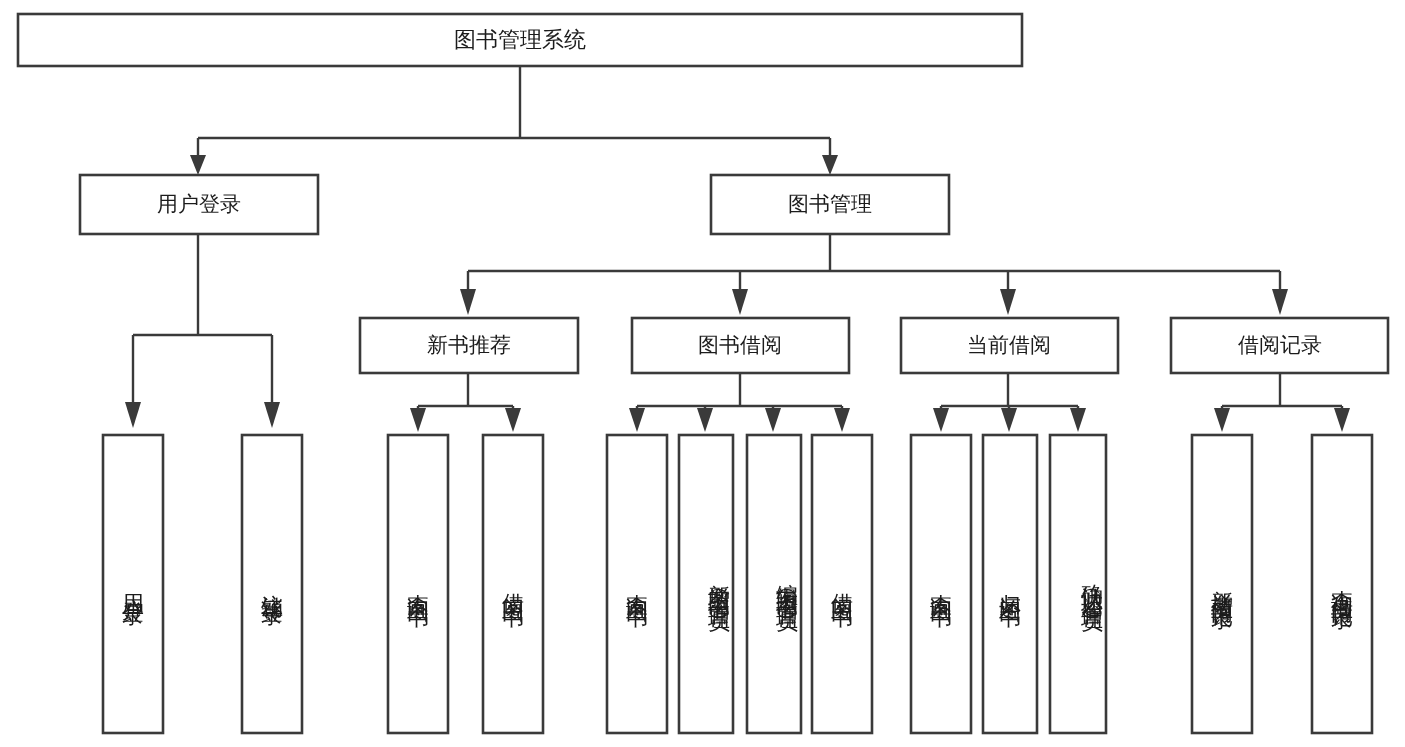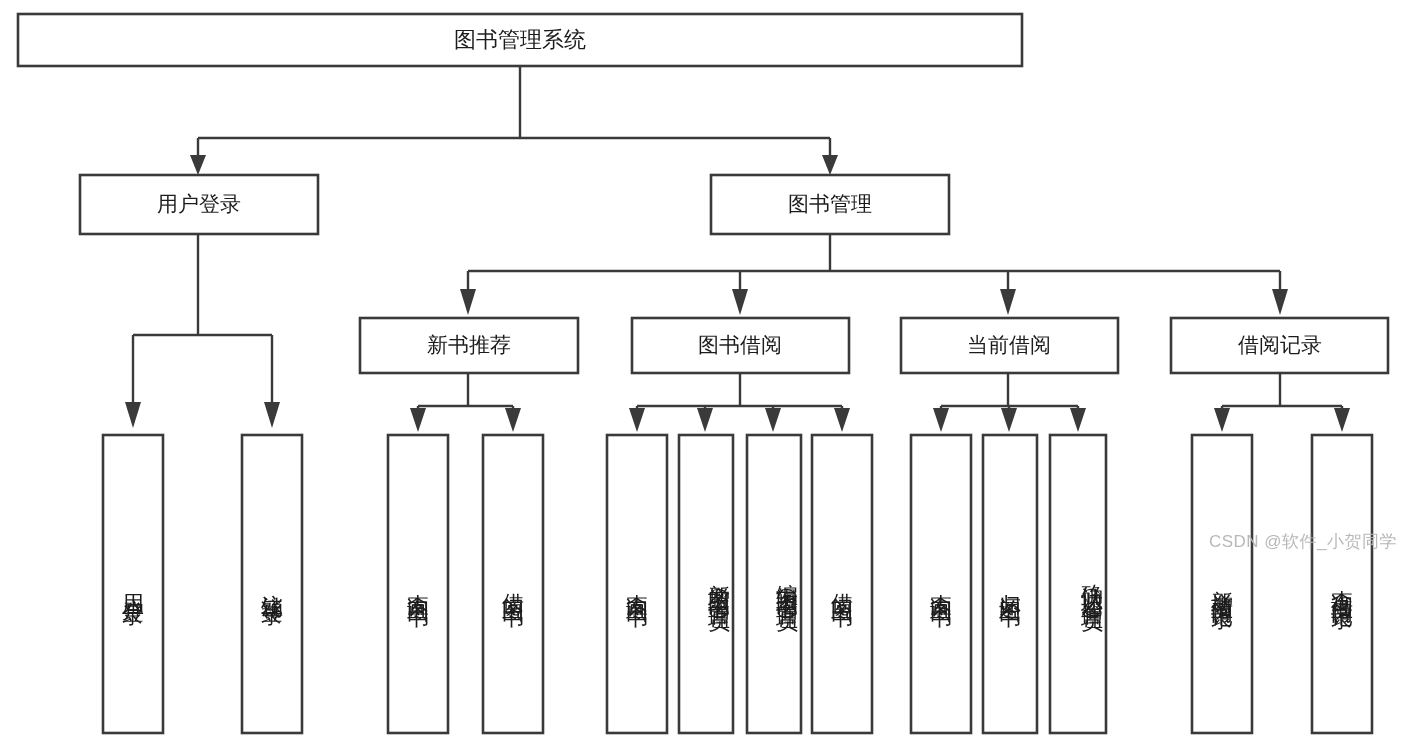--- a/index.html
+++ b/index.html
@@ -213,14 +213,13 @@
   <div class="leaf-label" style="left:747px; top:438px; width:54px; height:292px; align-items:flex-start;">编辑图书（管理员）</div>
   <div class="leaf-label" style="left:812px; top:435px; width:60px; height:298px;">借阅图书</div>
 
   <div class="leaf-label" style="left:911px; top:435px; width:60px; height:298px;">查询图书</div>
   <div class="leaf-label" style="left:983px; top:435px; width:54px; height:298px;">归还图书</div>
   <div class="leaf-label" style="left:1050px; top:438px; width:56px; height:292px; align-items:flex-start;">确认归还（管理员）</div>
 
   <div class="leaf-label" style="left:1192px; top:435px; width:60px; height:298px;">新增借阅记录</div>
   <div class="leaf-label" style="left:1312px; top:435px; width:60px; height:298px;">查询借阅记录</div>
 
-  <div class="watermark">CSDN @软件_小贺同学</div>
 </div>
 
 </body></html>

